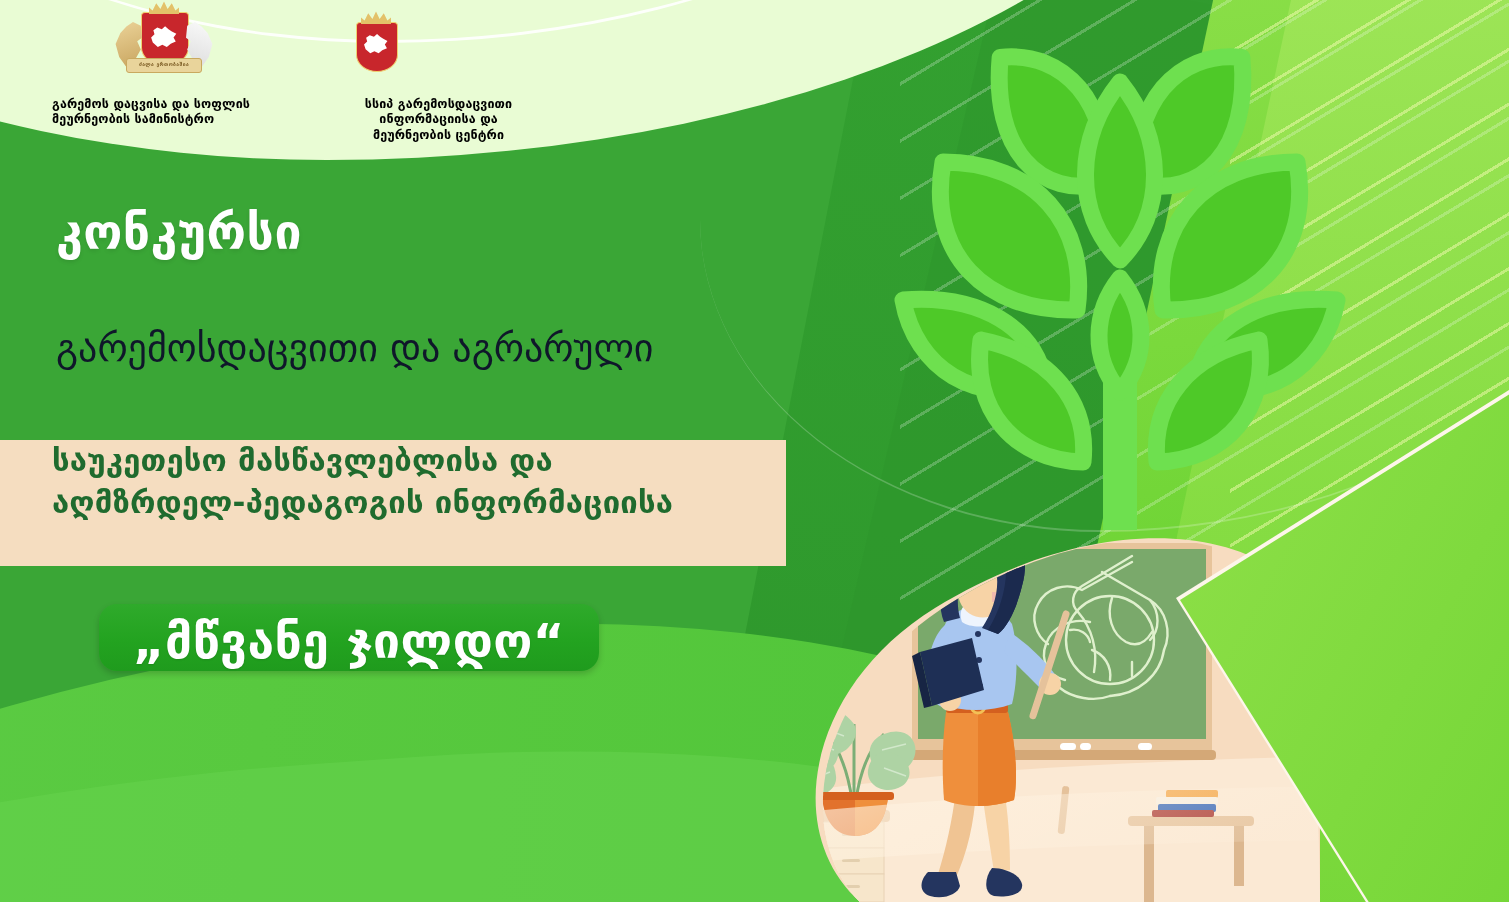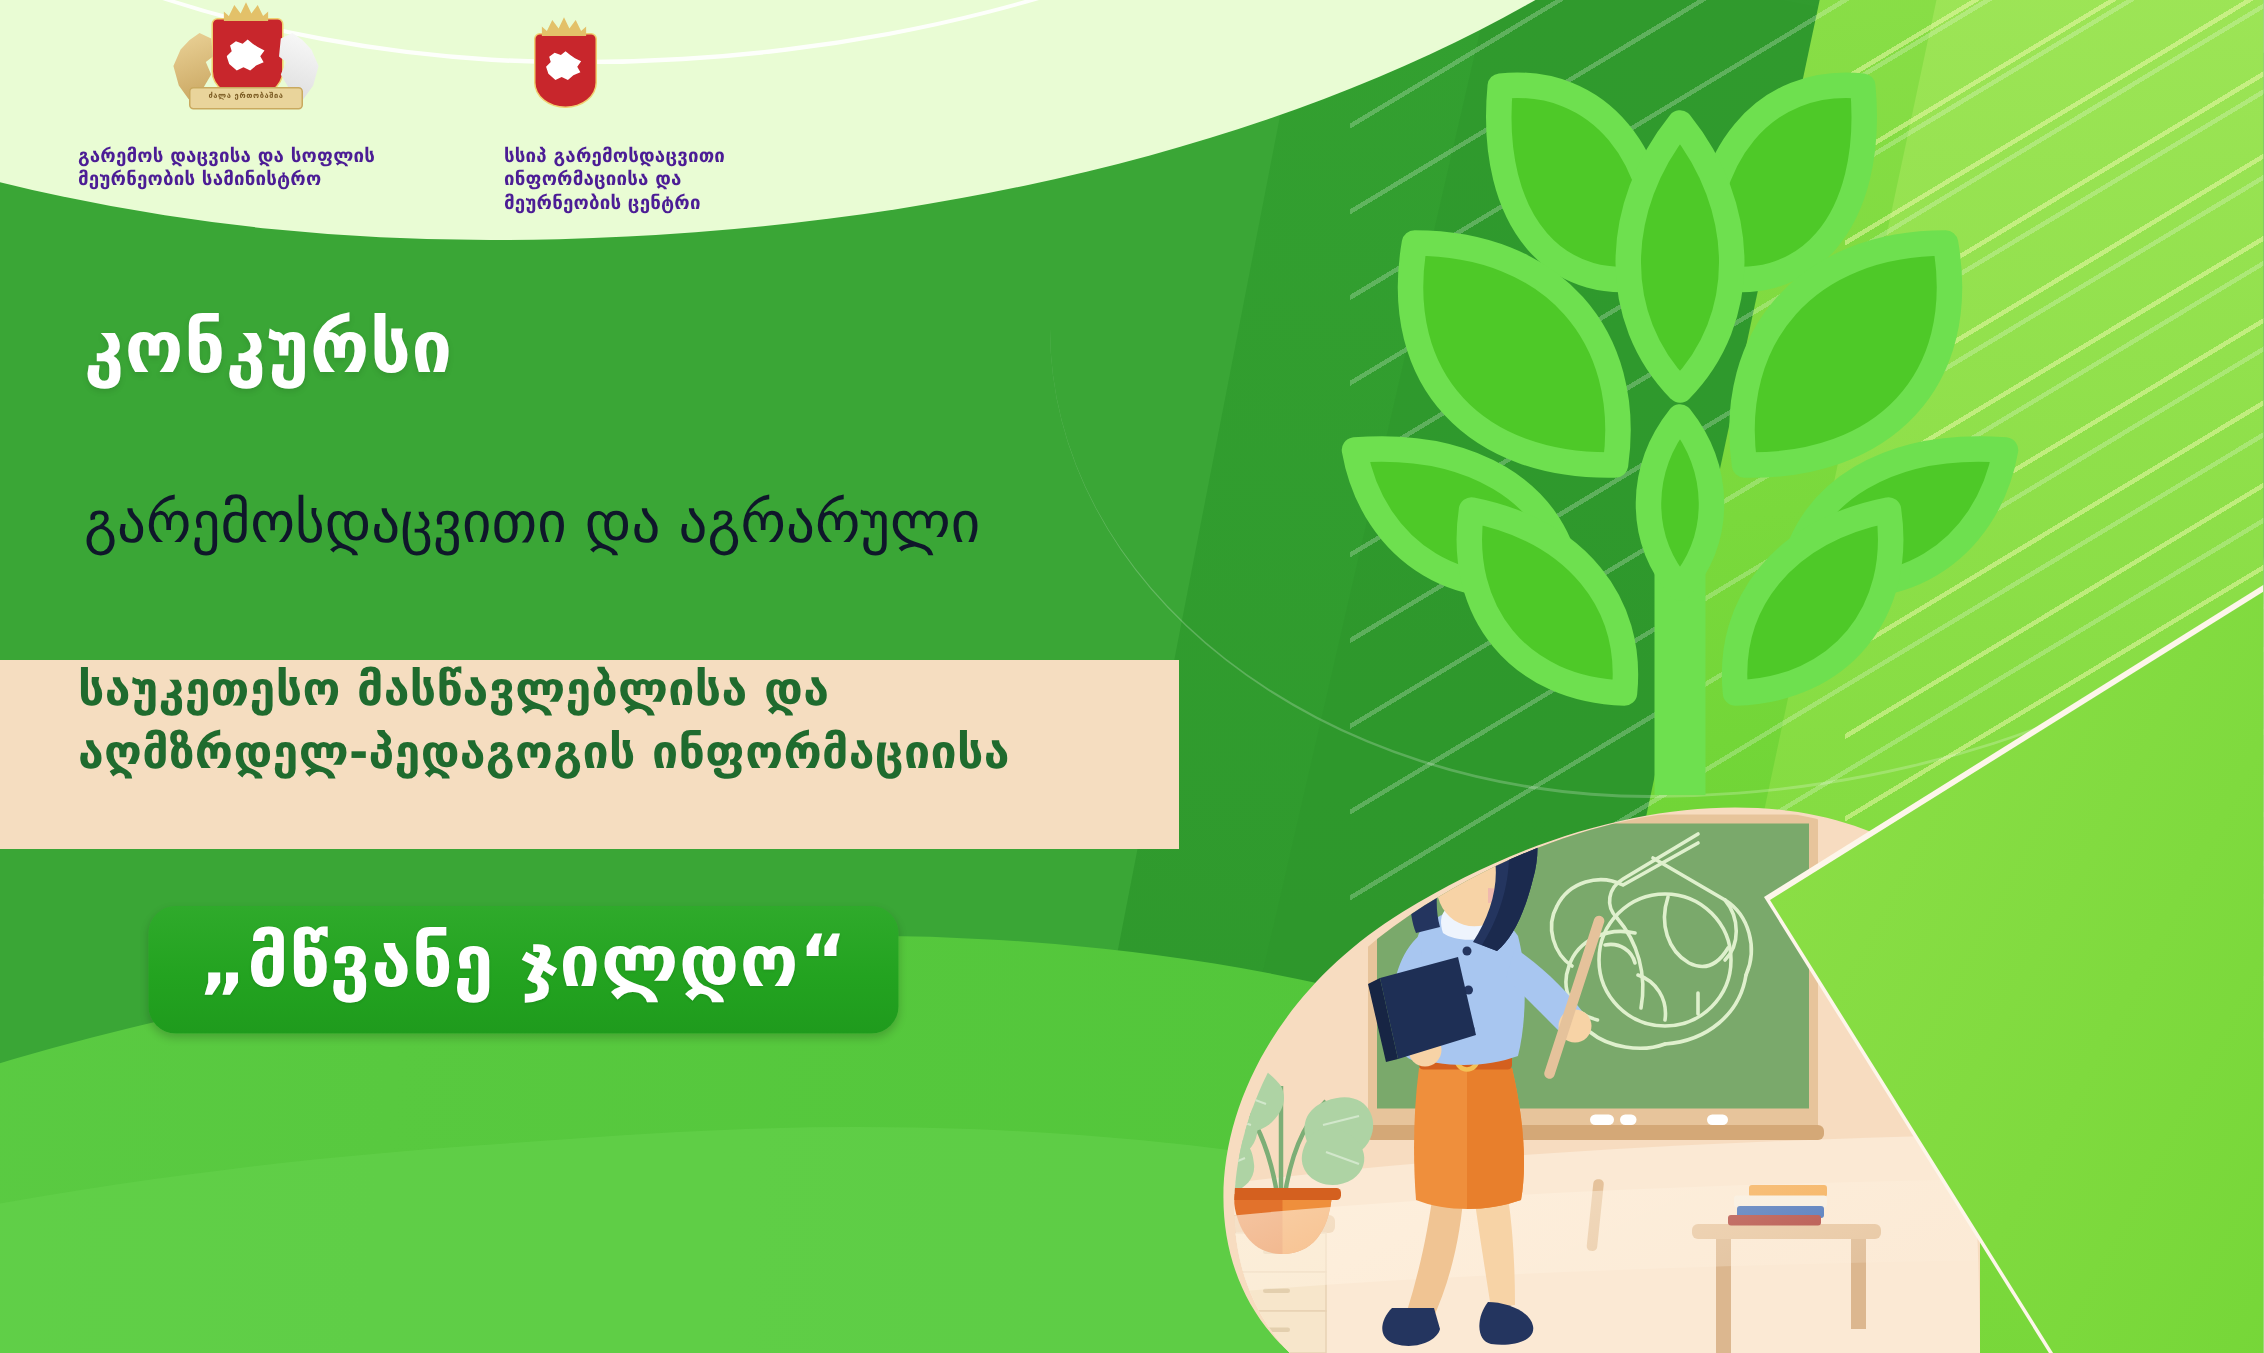--- a/index.html
+++ b/index.html
@@ -101,25 +101,25 @@
     border-bottom:2px solid rgba(255,255,255,.22);
     border-radius:0 0 60% 40%;
   }
 
   
   .header{position:absolute;left:0;top:0;width:680px;height:150px;}
   .logo-block{position:absolute;}
   .logo-1{left:52px;top:12px;}
   .logo-2{left:336px;top:22px;}
   .crest-lbl{
-    font-weight:bold;color:#4c1d95;line-height:1.22;
+    font-weight:bold;color:#000000;line-height:1.22;
     letter-spacing:.1px;
   }
   .logo-1 .crest-lbl{font-size:12.5px;width:250px;margin-top:4px;}
-  .logo-2 .crest-lbl{font-size:12.5px;width:205px;margin-top:4px;}
+  .logo-2 .crest-lbl{font-size:12.5px;width:205px;margin-top:4px;text-align:center;}
 
   
   .crest-shield{
     position:relative;width:46px;height:58px;margin:0 auto;
   }
   .shield-body{
     position:absolute;left:0;top:0;width:46px;height:52px;
     background:#c8262c;
     border:1.5px solid #f0d070;
     border-radius:4px 4px 50% 50% / 4px 4px 34% 34%;
@@ -176,21 +176,21 @@
     display:flex;align-items:flex-start;
   }
   .cream-band-txt{
     margin-left:52px;width:720px;
     font-size:31px;color:#1f6b2e;font-weight:bold;line-height:1.35;
     letter-spacing:.2px;
   }
 
   .badge{
     position:absolute;left:99px;top:604px;
-    padding:13px 34px 24px 34px;
+    padding:13px 34px 6px 34px;
     background:linear-gradient(180deg,#2faa2b 0%, #23a320 55%, #1f9b1d 100%);
     border-radius:18px;
     box-shadow:0 3px 6px rgba(0,0,0,.18);
   }
   .badge-txt{
     font-size:48px;font-weight:bold;color:#ffffff;line-height:1;
     letter-spacing:.5px;
     text-shadow:0 1px 2px rgba(0,0,0,.12);
   }
 

